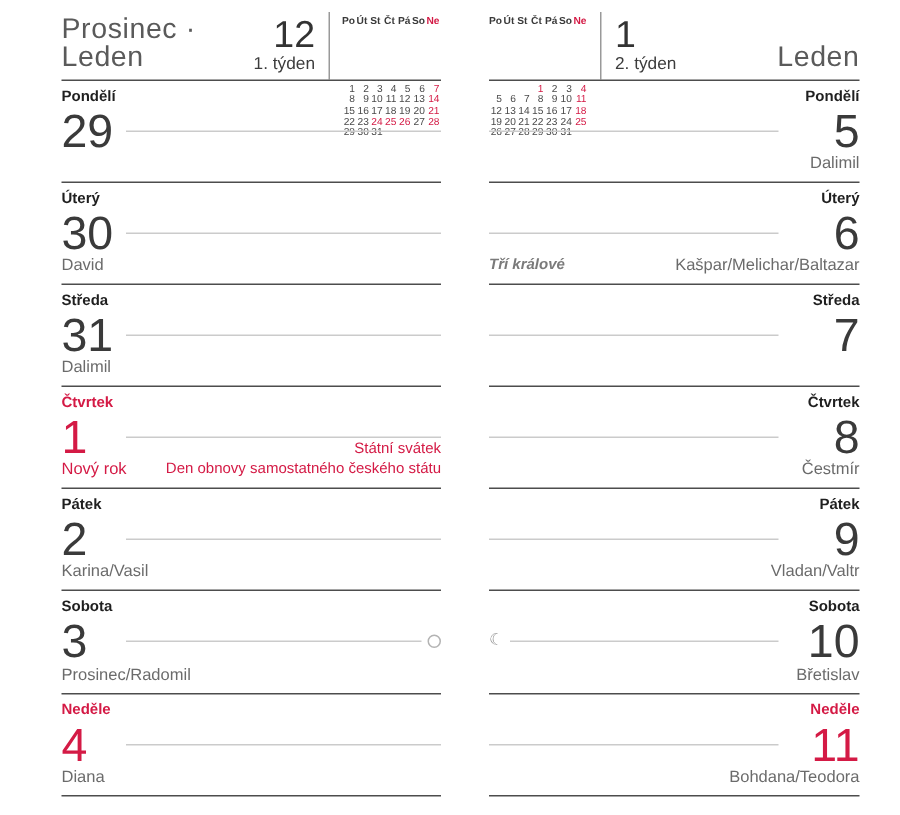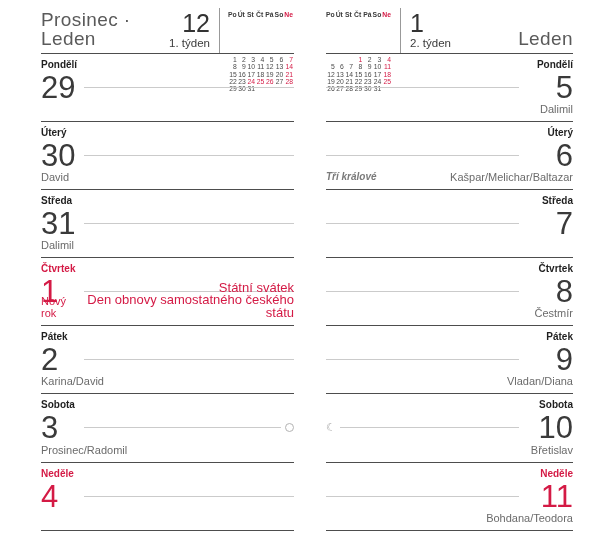--- a/index.html
+++ b/index.html
@@ -36,21 +36,21 @@
   .day-mid{display:flex;align-items:center;height:31px;margin-top:1px;}
   .day-num{font-size:31px;line-height:31px;color:#3a3a3a;}
   .page.left .day-num{width:43px;}
   .page.right .day-num{width:41px;text-align:right;}
   .write-line{flex:1;border-top:1px solid #cbcbcb;height:0;}
   .page.right .write-line{margin-right:13px;}
   .day-names{position:absolute;left:0;right:0;bottom:6px;display:flex;
              justify-content:space-between;align-items:flex-end;font-size:11px;color:#6b6b6b;line-height:12px;}
   .page.right .day-names{justify-content:flex-end;}
   .day-names .note{font-style:italic;font-size:10px;color:#7a7a7a;margin-right:auto;font-weight:bold;}
-  .holiday-block{text-align:right;font-size:13px;line-height:12.5px;color:#d41a45;}
+  .holiday-block{text-align:right;font-size:10px;line-height:12.5px;color:#d41a45;}
   .red-day .day-label,.red-day .day-num,.red-day .name-red{color:#d41a45;}
 
   
   .moon-circle{width:7px;height:7px;border:1px solid #b3b3b3;border-radius:50%;
                margin-left:4px;flex:0 0 auto;}
   .moon-crescent{color:#999;font-size:11px;line-height:11px;margin-right:4px;flex:0 0 auto;}
 </style>
 </head>
 <body>
 
@@ -152,40 +152,43 @@
         </span>
       </div>
     </div>
     <div class="day-row">
       <div class="day-label">Pátek</div>
       <div class="day-mid">
         <span class="day-num">2</span>
         <span class="write-line"></span>
       </div>
       <div class="day-names">
-          <span>Karina/David</span>
+          <span>Karina/Vasil</span>
         </div>
     </div>
     <div class="day-row">
       <div class="day-label">Sobota</div>
       <div class="day-mid">
         <span class="day-num">3</span>
         <span class="write-line"></span>
         <span class="moon-circle"></span>
       </div>
       <div class="day-names">
           <span>Prosinec/Radomil</span>
         </div>
     </div>
     <div class="day-row red-day">
       <div class="day-label">Neděle</div>
       <div class="day-mid">
         <span class="day-num">4</span>
         <span class="write-line"></span>
       </div>
+      <div class="day-names">
+          <span>Diana</span>
+        </div>
     </div>
   </div>
 </div>
 
 <div class="page right">
   <div class="hdr">
     <div class="mini-cal">
         <span class="mc-cell hdr">Po</span>
         <span class="mc-cell hdr">Út</span>
         <span class="mc-cell hdr">St</span>
@@ -278,21 +281,21 @@
           <span>Čestmír</span>
         </div>
     </div>
     <div class="day-row">
       <div class="day-label">Pátek</div>
       <div class="day-mid">
         <span class="write-line"></span>
         <span class="day-num">9</span>
       </div>
       <div class="day-names">
-          <span>Vladan/Diana</span>
+          <span>Vladan/Valtr</span>
         </div>
     </div>
     <div class="day-row">
       <div class="day-label">Sobota</div>
       <div class="day-mid">
         <span class="moon-crescent">☾</span>
         <span class="write-line"></span>
         <span class="day-num">10</span>
       </div>
       <div class="day-names">

